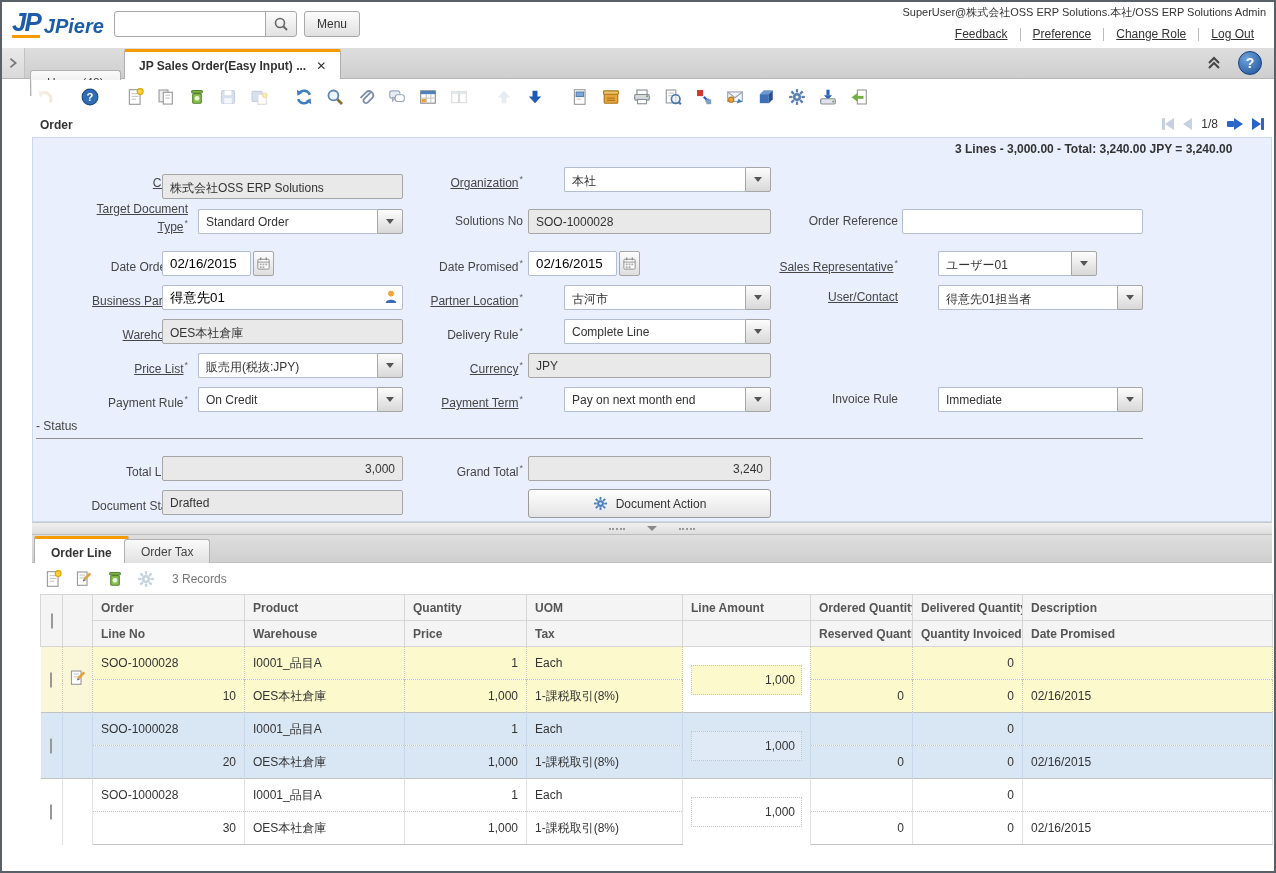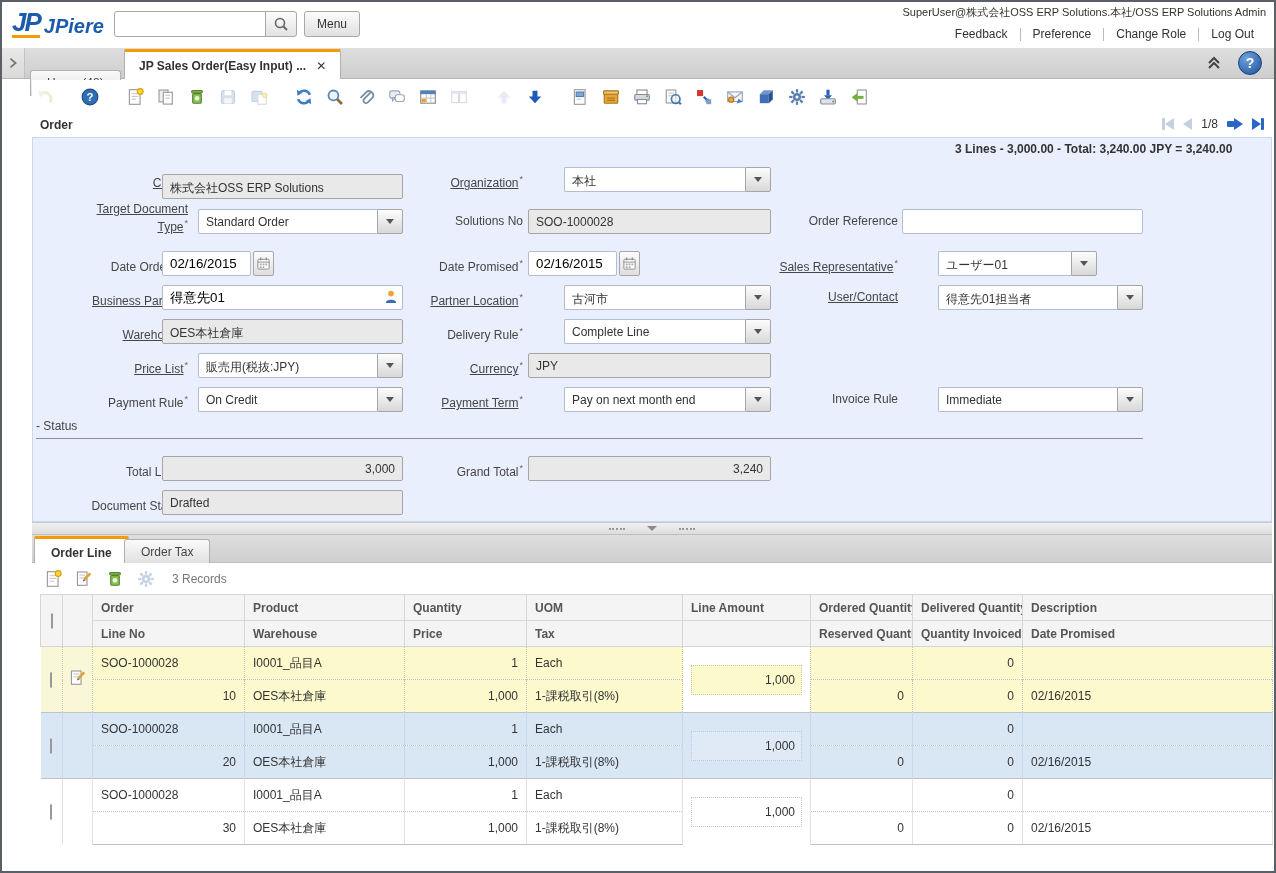--- a/index.html
+++ b/index.html
@@ -8,21 +8,21 @@
   
   .hdr{position:absolute;left:0;top:0;right:0;height:46px;background:#fff;}
   .logo{position:absolute;left:10px;top:7px;display:flex;align-items:flex-end;cursor:pointer;}
   .logo .jp{font-size:26px;font-weight:bold;font-style:italic;color:#1d5cab;letter-spacing:-2px;border-bottom:3px solid #f59b00;line-height:26px;}
   .logo .jpiere{font-size:20px;font-weight:bold;font-style:italic;color:#1d5cab;margin-left:4px;line-height:24px;}
   .search-input{position:absolute;left:112px;top:9px;width:152px;height:26px;box-sizing:border-box;border:1px solid #a9a9a9;border-radius:3px 0 0 3px;padding:0 6px;font-size:12px;}
   .search-btn{position:absolute;left:263px;top:9px;width:32px;height:26px;box-sizing:border-box;border:1px solid #a9a9a9;background:linear-gradient(#fcfcfc,#e2e2e2);border-radius:0 3px 3px 0;display:flex;align-items:center;justify-content:center;cursor:pointer;}
   .menu-btn{position:absolute;left:302px;top:9px;height:26px;box-sizing:border-box;border:1px solid #a9a9a9;background:linear-gradient(#fcfcfc,#e0e0e0);border-radius:3px;padding:0 12px;line-height:24px;color:#333;cursor:pointer;}
   .userinfo{position:absolute;right:8px;top:3px;font-size:11px;color:#333;white-space:nowrap;}
   .navlinks{position:absolute;right:8px;top:25px;display:flex;align-items:center;}
-  .navlinks .lnk{padding:0 12px;color:#333;cursor:pointer;}
+  .navlinks .lnk{padding:0 12px;color:#333;cursor:pointer;text-decoration:underline;}
   .navlinks .sep{width:1px;height:13px;background:#bbb;}
   
   .tabrow{position:absolute;left:0;top:46px;right:0;height:30px;background:linear-gradient(#dedede,#cecece);border-bottom:1px solid #b5b5b5;}
   .westbtn{position:absolute;left:0;top:0;width:22px;height:30px;border-right:1px solid #c2c2c2;display:flex;align-items:center;justify-content:center;cursor:pointer;background:linear-gradient(#e9e9e9,#dadada);}
   .tab{position:absolute;box-sizing:border-box;cursor:pointer;}
   .tab-home{left:28px;top:22px;height:26px;padding:0 16px;background:linear-gradient(#fafafa,#e0e0e0);border:1px solid #b0b0b0;border-bottom:none;border-radius:3px 3px 0 0;line-height:24px;color:#444;}
   .tab-active{left:122px;top:1px;height:30px;background:#fff;border:1px solid #b0b0b0;border-bottom:none;border-top:3px solid #f59b00;border-radius:2px 2px 0 0;font-weight:bold;color:#333;padding:0 14px;display:flex;align-items:center;gap:10px;}
   .tab-close{font-weight:bold;color:#333;font-size:12px;cursor:pointer;}
   .collapse-btn{position:absolute;right:52px;top:7px;cursor:pointer;}
   .help-round{width:22px;height:22px;border-radius:50%;background:radial-gradient(circle at 35% 30%,#6ea3dc,#1d4f96);color:#fff;font-weight:bold;font-size:14px;display:flex;align-items:center;justify-content:center;border:1px solid #16407c;cursor:pointer;}
@@ -537,20 +537,37 @@
       </div>
     <div class="flabel" style="left:340px;top:323px"><span>Grand Total</span><sup class="req">*</sup></div>
     <div class="fld" style="left:495px;top:318px;width:243px">
         <div class="ro num">3,240</div>
       </div>
 
     <div class="flabel" style="left:5px;top:357px"><span>Document Status</span><sup class="req">*</sup></div>
     <div class="fld" style="left:129px;top:352px;width:241px">
         <div class="ro">Drafted</div>
       </div>
+    <div class="action-btn" style="left:495px;top:351px;width:243px">
+      <svg width="15" height="15" viewBox="0 0 16 16">
+          <g stroke="#4a7ec2" stroke-width="2">
+            <line x1="8" y1="1" x2="8" y2="4"></line>
+            <line x1="8" y1="12" x2="8" y2="15"></line>
+            <line x1="1" y1="8" x2="4" y2="8"></line>
+            <line x1="12" y1="8" x2="15" y2="8"></line>
+            <line x1="3" y1="3" x2="5.2" y2="5.2"></line>
+            <line x1="10.8" y1="10.8" x2="13" y2="13"></line>
+            <line x1="3" y1="13" x2="5.2" y2="10.8"></line>
+            <line x1="10.8" y1="5.2" x2="13" y2="3"></line>
+          </g>
+          <circle cx="8" cy="8" r="3.6" fill="#4a7ec2"></circle>
+          <circle cx="8" cy="8" r="1.4" fill="#e9effc"></circle>
+        </svg>
+      <span>Document Action</span>
+    </div>
   </div>
 
   <div class="splitter">
     <span class="h-dots"></span>
     <span class="h-tri"></span>
     <span class="h-dots"></span>
   </div>
 
   <div class="dtabs">
     <div class="dtab-active">Order Line</div>

